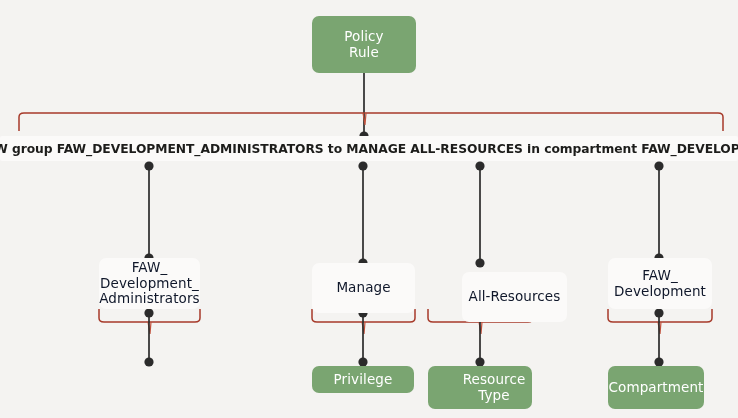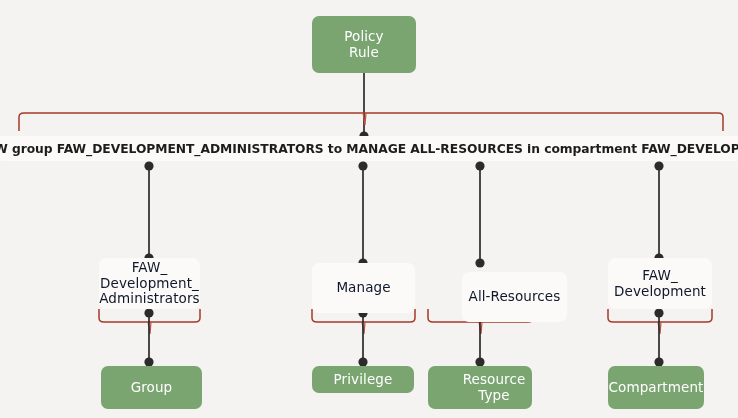--- a/index.html
+++ b/index.html
@@ -139,21 +139,20 @@
 Development_
 Administrators</div>
 
   <div class="node white" style="left:312px; top:263px; width:103px; height:50px;">Manage</div>
 
   <div class="node white" style="left:428px; top:272px; width:105px; height:50px;margin-left:34px;">All-Resources</div>
 
   <div class="node white" style="left:608px; top:258px; width:104px; height:51px;">FAW_
 Development</div>
 
-  <div class="node green" style="left:101px; top:366px; width:101px; height:43px;">Group</div>
 
   <div class="node green" style="left:312px; top:366px; width:102px; height:27px;">Privilege</div>
 
   <div class="node green" style="left:428px; top:366px; width:104px; height:43px;padding-left:28px;">Resource
 Type</div>
 
   <div class="node green" style="left:608px; top:366px; width:96px; height:43px;">Compartment</div>
 
 </div>
 

